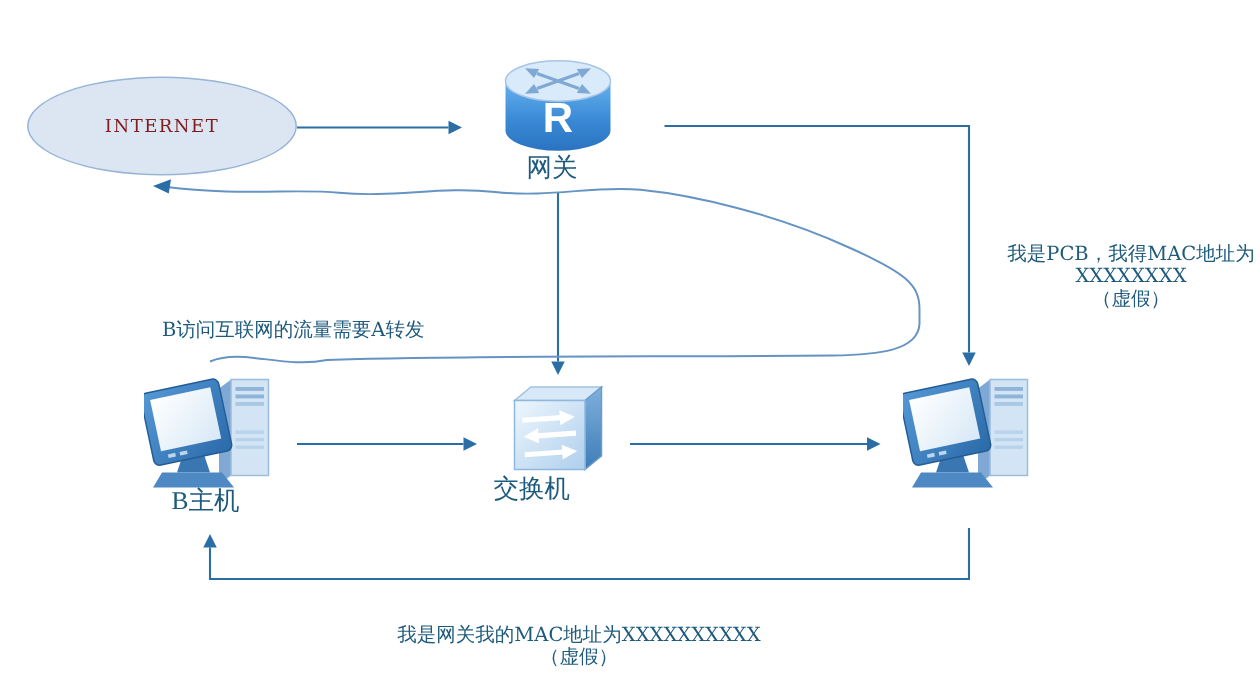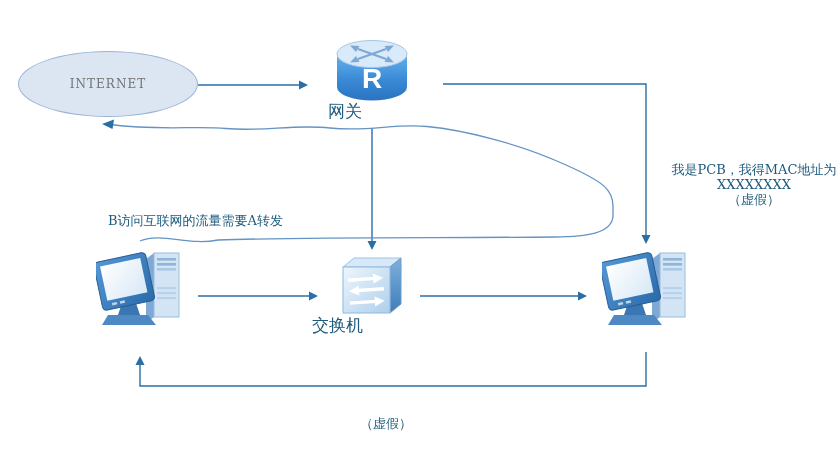--- a/index.html
+++ b/index.html
@@ -6,29 +6,29 @@
   #canvas{
     position:relative;width:840px;height:459px;background:#ffffff;overflow:hidden;
     font-family:"DejaVu Serif","Liberation Serif",serif;
   }
   .abs{position:absolute;}
   .note{
     color:#1d5a7c;font-size:13px;line-height:15px;white-space:nowrap;
   }
   .note-center{text-align:center;white-space:normal;}
   .node-label{
-    color:#1d5a7c;font-size:17px;line-height:19px;text-align:left;white-space:nowrap;font-family:Liberation Serif, serif;
+    color:#1d5a7c;font-size:17px;line-height:19px;text-align:center;white-space:nowrap;font-family:Liberation Serif, serif;
   }
   #internet-ellipse{
     left:18px;top:51px;width:180px;height:66px;
     background:#dbe6f2;border:1px solid #98b4d6;border-radius:50% / 50%;
     display:flex;align-items:center;justify-content:center;box-sizing:border-box;
   }
   #internet-ellipse span{
-    color:#737373;font-size:12px;letter-spacing:1px;
+    color:#7f1d1d;font-size:12px;letter-spacing:1px;
   }
   svg{display:block;}
 </style>
 </head>
 <body>
 
 <div id="canvas">
 
   <svg class="abs" style="left:0;top:0;" width="840" height="459" viewBox="0 0 840 459">
     <g stroke="#2b6ea5" stroke-width="1.4" fill="#2b6ea5">
@@ -168,26 +168,28 @@
     <g transform="rotate(-12 28 40)">
       <rect x="2" y="14" width="53" height="49" rx="4" fill="url(#mon)" stroke="#245d96" stroke-width="1"></rect>
       <rect x="8" y="19" width="41" height="35" fill="url(#scr)"></rect>
       <rect x="12" y="57" width="5" height="2.5" fill="#bcd6ec"></rect>
       <rect x="20" y="57" width="5" height="2.5" fill="#bcd6ec"></rect>
     </g>
   </svg>
 
   <div class="abs node-label" style="left:328px;top:102px;width:80px;">网关</div>
   <div class="abs node-label" style="left:312px;top:316px;width:85px;">交换机</div>
+  <div class="abs node-label" style="left:92px;top:324px;width:90px;">B主机</div>
 
   <div class="abs note" style="left:108px;top:213px;">B访问互联网的流量需要A转发</div>
 
   <div class="abs note note-center" style="left:654px;top:162px;width:200px;">
     <div>我是PCB，我得MAC地址为</div>
     <div>XXXXXXXX</div>
     <div>（虚假）</div>
   </div>
 
   <div class="abs note note-center" style="left:236px;top:416px;width:300px;">
+    <div>我是网关我的MAC地址为XXXXXXXXXX</div>
     <div>（虚假）</div>
   </div>
 
 </div>
 
 </body></html>

